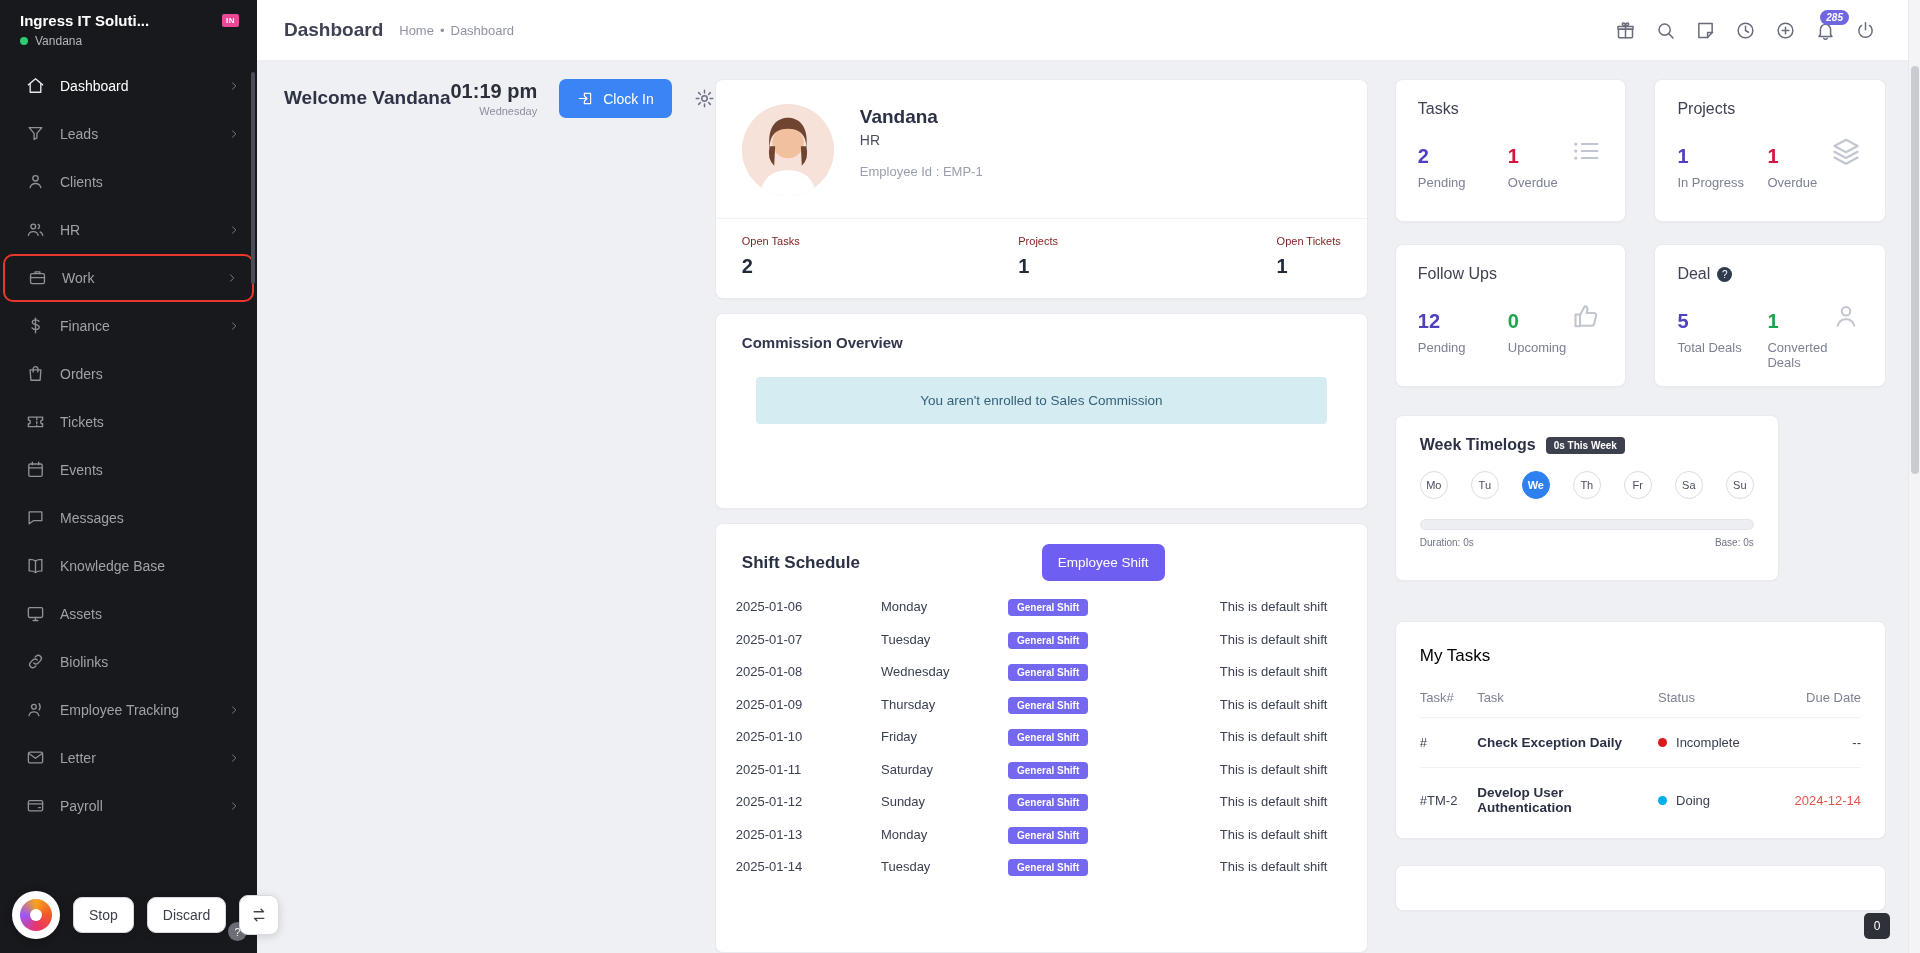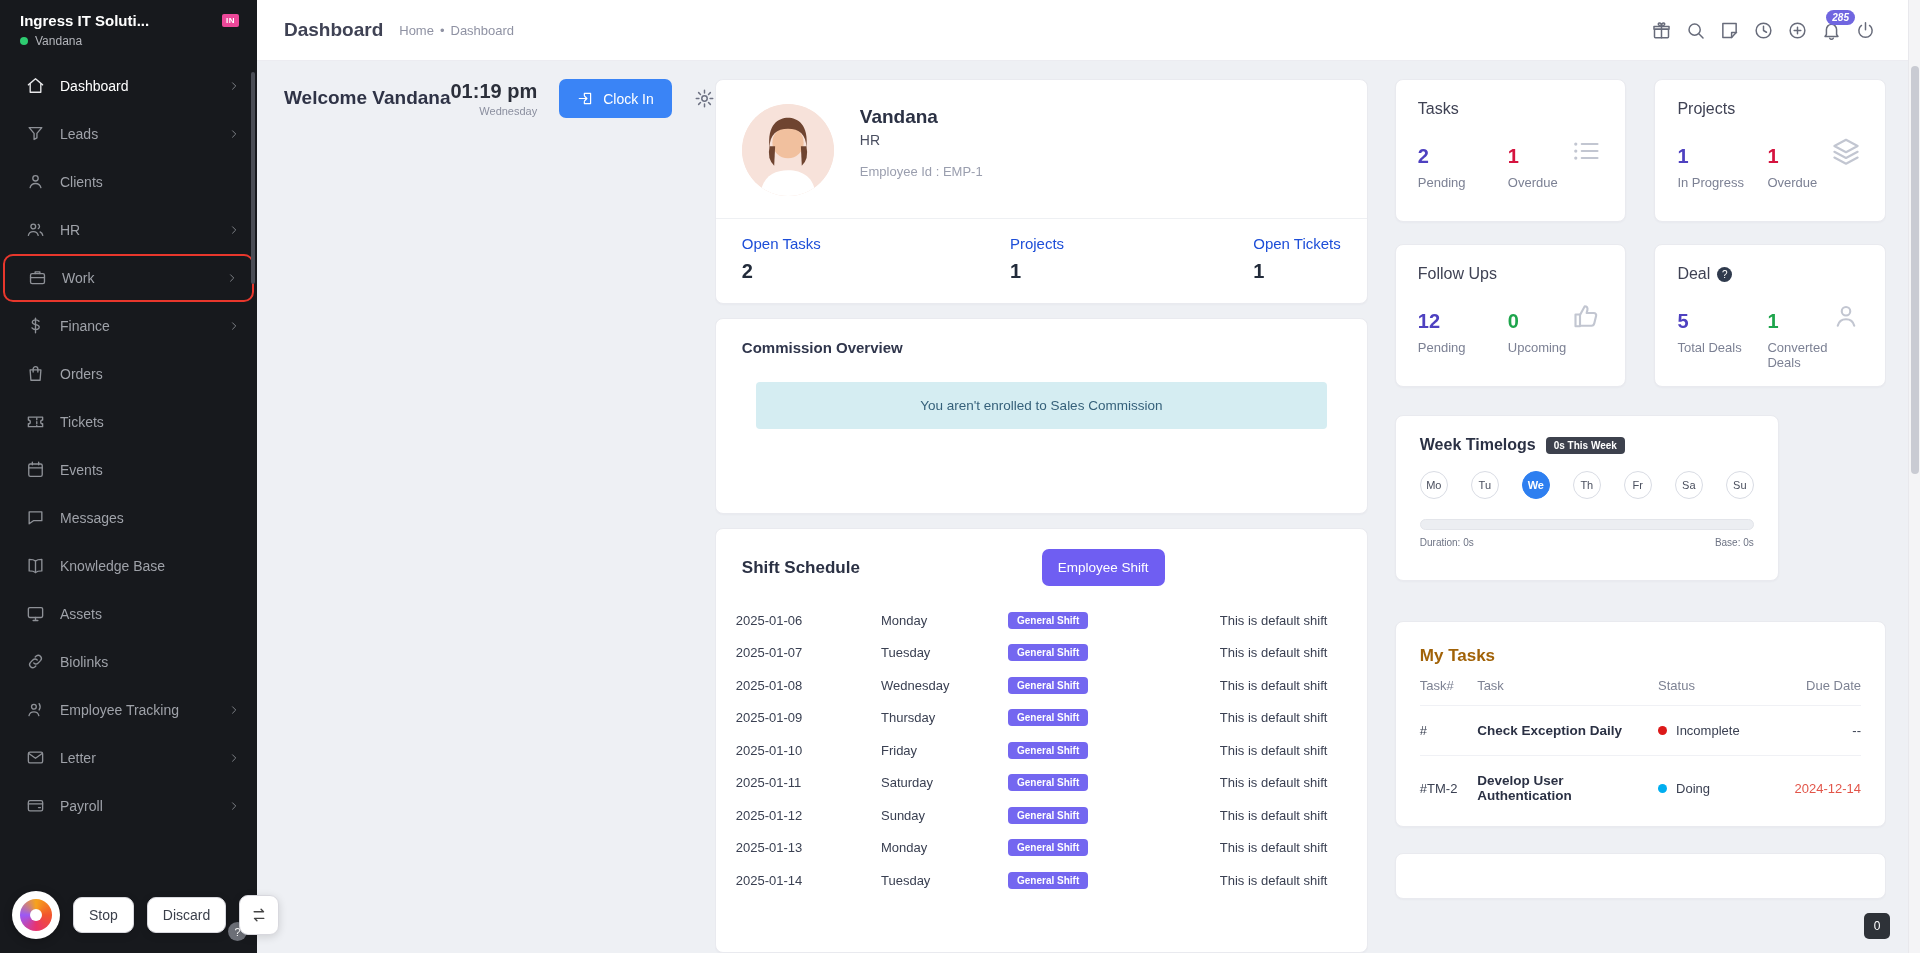--- a/index.html
+++ b/index.html
@@ -26,21 +26,21 @@
 .nav-item.active .nicon{color:#e8e8ea}
 .nav-item.hl{border:2px solid #e8372c;border-radius:10px;margin:0 3px;padding:0 13px 0 23px}
 .sb-scroll{position:absolute;top:72px;right:2px;width:4px;height:212px;background:#4a4d55;border-radius:2px}
 
 
 .main{flex:1;display:flex;flex-direction:column;height:100%;position:relative}
 .topbar{height:61px;background:#fff;display:flex;align-items:center;justify-content:space-between;padding:0 44px 0 27px;border-bottom:1px solid #ececf1;flex-shrink:0}
 .tb-left{display:flex;align-items:center}
 .tb-title{font-size:19px;font-weight:700;color:#3f4254}
 .crumb{margin-left:16px;font-size:13px;color:#8f92a3;display:flex;gap:6px;align-items:flex-end}
-.tb-icons{display:flex;align-items:center;gap:13px}
+.tb-icons{display:flex;align-items:center;gap:19px}
 .tbi{width:21px;height:21px;color:#676b7a;position:relative;cursor:pointer}
 .tbi svg{width:21px;height:21px}
 .bell-wrap{width:21px;height:21px}
 .nbadge{position:absolute;top:-10px;right:-13px;background:#7066e0;color:#fff;font-size:10px;font-weight:700;padding:2px 6px;border-radius:8px;line-height:1.1}
 
 .content{flex:1;display:flex;flex-direction:row;padding:18px 34px 0 27px;overflow:hidden}
 .welcome-row{display:flex;align-items:flex-start;justify-content:space-between;margin-bottom:14px}
 .welcome-h{font-size:19px;font-weight:700;color:#2f3346;margin-top:8px}
 .welcome-right{display:flex;align-items:center;gap:22px}
 .time-block{text-align:right}
@@ -57,35 +57,35 @@
 .card{background:#fff;border:1px solid #e9eaef;border-radius:8px;box-shadow:0 1px 2px rgba(25,28,50,.03)}
 
 
 .profile-card{margin-bottom:14px}
 .profile-top{display:flex;align-items:flex-start;gap:26px;padding:24px 26px 22px}
 .avatar{width:92px;height:92px;border-radius:50%;overflow:hidden;background:#f7e2da;flex-shrink:0;cursor:pointer}
 .pname{font-size:19px;font-weight:700;color:#2b3144;margin-top:2px}
 .prole{font-size:14px;color:#4a4f61;margin-top:4px}
 .pid{font-size:13px;color:#9a9eae;margin-top:16px}
 .profile-stats{border-top:1px solid #eef0f3;display:flex;justify-content:space-between;padding:16px 26px 20px}
-.pstat-label{font-size:15px;color:#1d4ed8}
+.pstat-label{font-size:11px;color:#7f1d1d}
 .pstat-val{font-size:20px;font-weight:700;color:#222b3a;margin-top:8px}
 
 
 .commission-card{height:196px;padding:20px 26px;margin-bottom:14px}
 .cm-title{font-size:15px;font-weight:700;color:#30364c}
 .cm-alert{margin:26px auto 0;width:571px;max-width:100%;background:#d5edf2;color:#35607a;font-size:13.5px;text-align:center;padding:16px 10px;border-radius:4px}
 
 
 .shift-card{flex:1;padding:20px 26px 0 20px;overflow:hidden}
 .shift-head{display:flex;align-items:center}
 .shift-title{font-size:17px;font-weight:700;color:#2b3144;width:306px;padding-left:6px}
 .shift-btn{background:#6f5ef2;color:#fff;border:none;font-size:13.5px;font-weight:500;padding:11px 16px;border-radius:7px;cursor:pointer;font-family:inherit}
 .shift-rows{margin-top:18px}
-.shift-row{display:flex;align-items:center;height:32.5px;font-size:13px;color:#3a4052}
+.shift-row{display:flex;align-items:flex-start;height:32.5px;font-size:13px;color:#3a4052}
 .c-date{width:24%}
 .c-day{width:21%}
 .c-badge{width:35%}
 .shift-badge{display:inline-block;background:#7467f0;color:#fff;font-size:10px;font-weight:700;padding:3px 9px;border-radius:4px}
 .c-note{flex:1}
 
 
 .stat-row{display:flex;gap:28px}
 .stat-row.r1{margin-bottom:22px}
 .stat-row.r2{margin-bottom:28px}
@@ -107,21 +107,21 @@
 .wk-title{font-size:16px;font-weight:700;color:#2b3144}
 .wk-badge{background:#3d414d;color:#fff;font-size:10px;font-weight:700;padding:3px 8px;border-radius:4px}
 .wk-days{display:flex;gap:23px;margin-top:17px}
 .wk-day{width:28px;height:28px;border-radius:50%;border:1px solid #d9dce4;display:flex;align-items:center;justify-content:center;font-size:11px;color:#4a4f5e;background:#fff;cursor:pointer}
 .wk-day.active{background:#2e7ff0;border-color:#2e7ff0;color:#fff;font-weight:700}
 .wk-bar{margin-top:20px;height:11px;background:#eceef2;border:1px solid #e3e5ea;border-radius:6px}
 .wk-foot{display:flex;justify-content:space-between;font-size:10px;color:#6d7384;margin-top:7px}
 
 
 .mytasks-card{padding:24px 24px 6px}
-.mt-title{font-size:17px;font-weight:700;color:#a16207;}
+.mt-title{font-size:17px;font-weight:400;color:#000000;margin-bottom:12px}
 .mt-table{width:100%;border-collapse:collapse}
 .mt-table th{font-size:13px;color:#7d8293;font-weight:500;text-align:left;padding:12px 0}
 .mt-table td{font-size:13px;color:#3a4052;padding:17px 0;border-top:1px solid #f0f1f5}
 .mt-table .t-due{text-align:right}
 .t-no{color:#4a4f61}
 .tname{font-weight:700;color:#2b3144;font-size:13.5px}
 .status-cell{display:inline-flex;align-items:center;gap:9px}
 .sdot{width:9px;height:9px;border-radius:50%;display:inline-block}
 .stub-card{height:46px;margin-top:26px}
 

